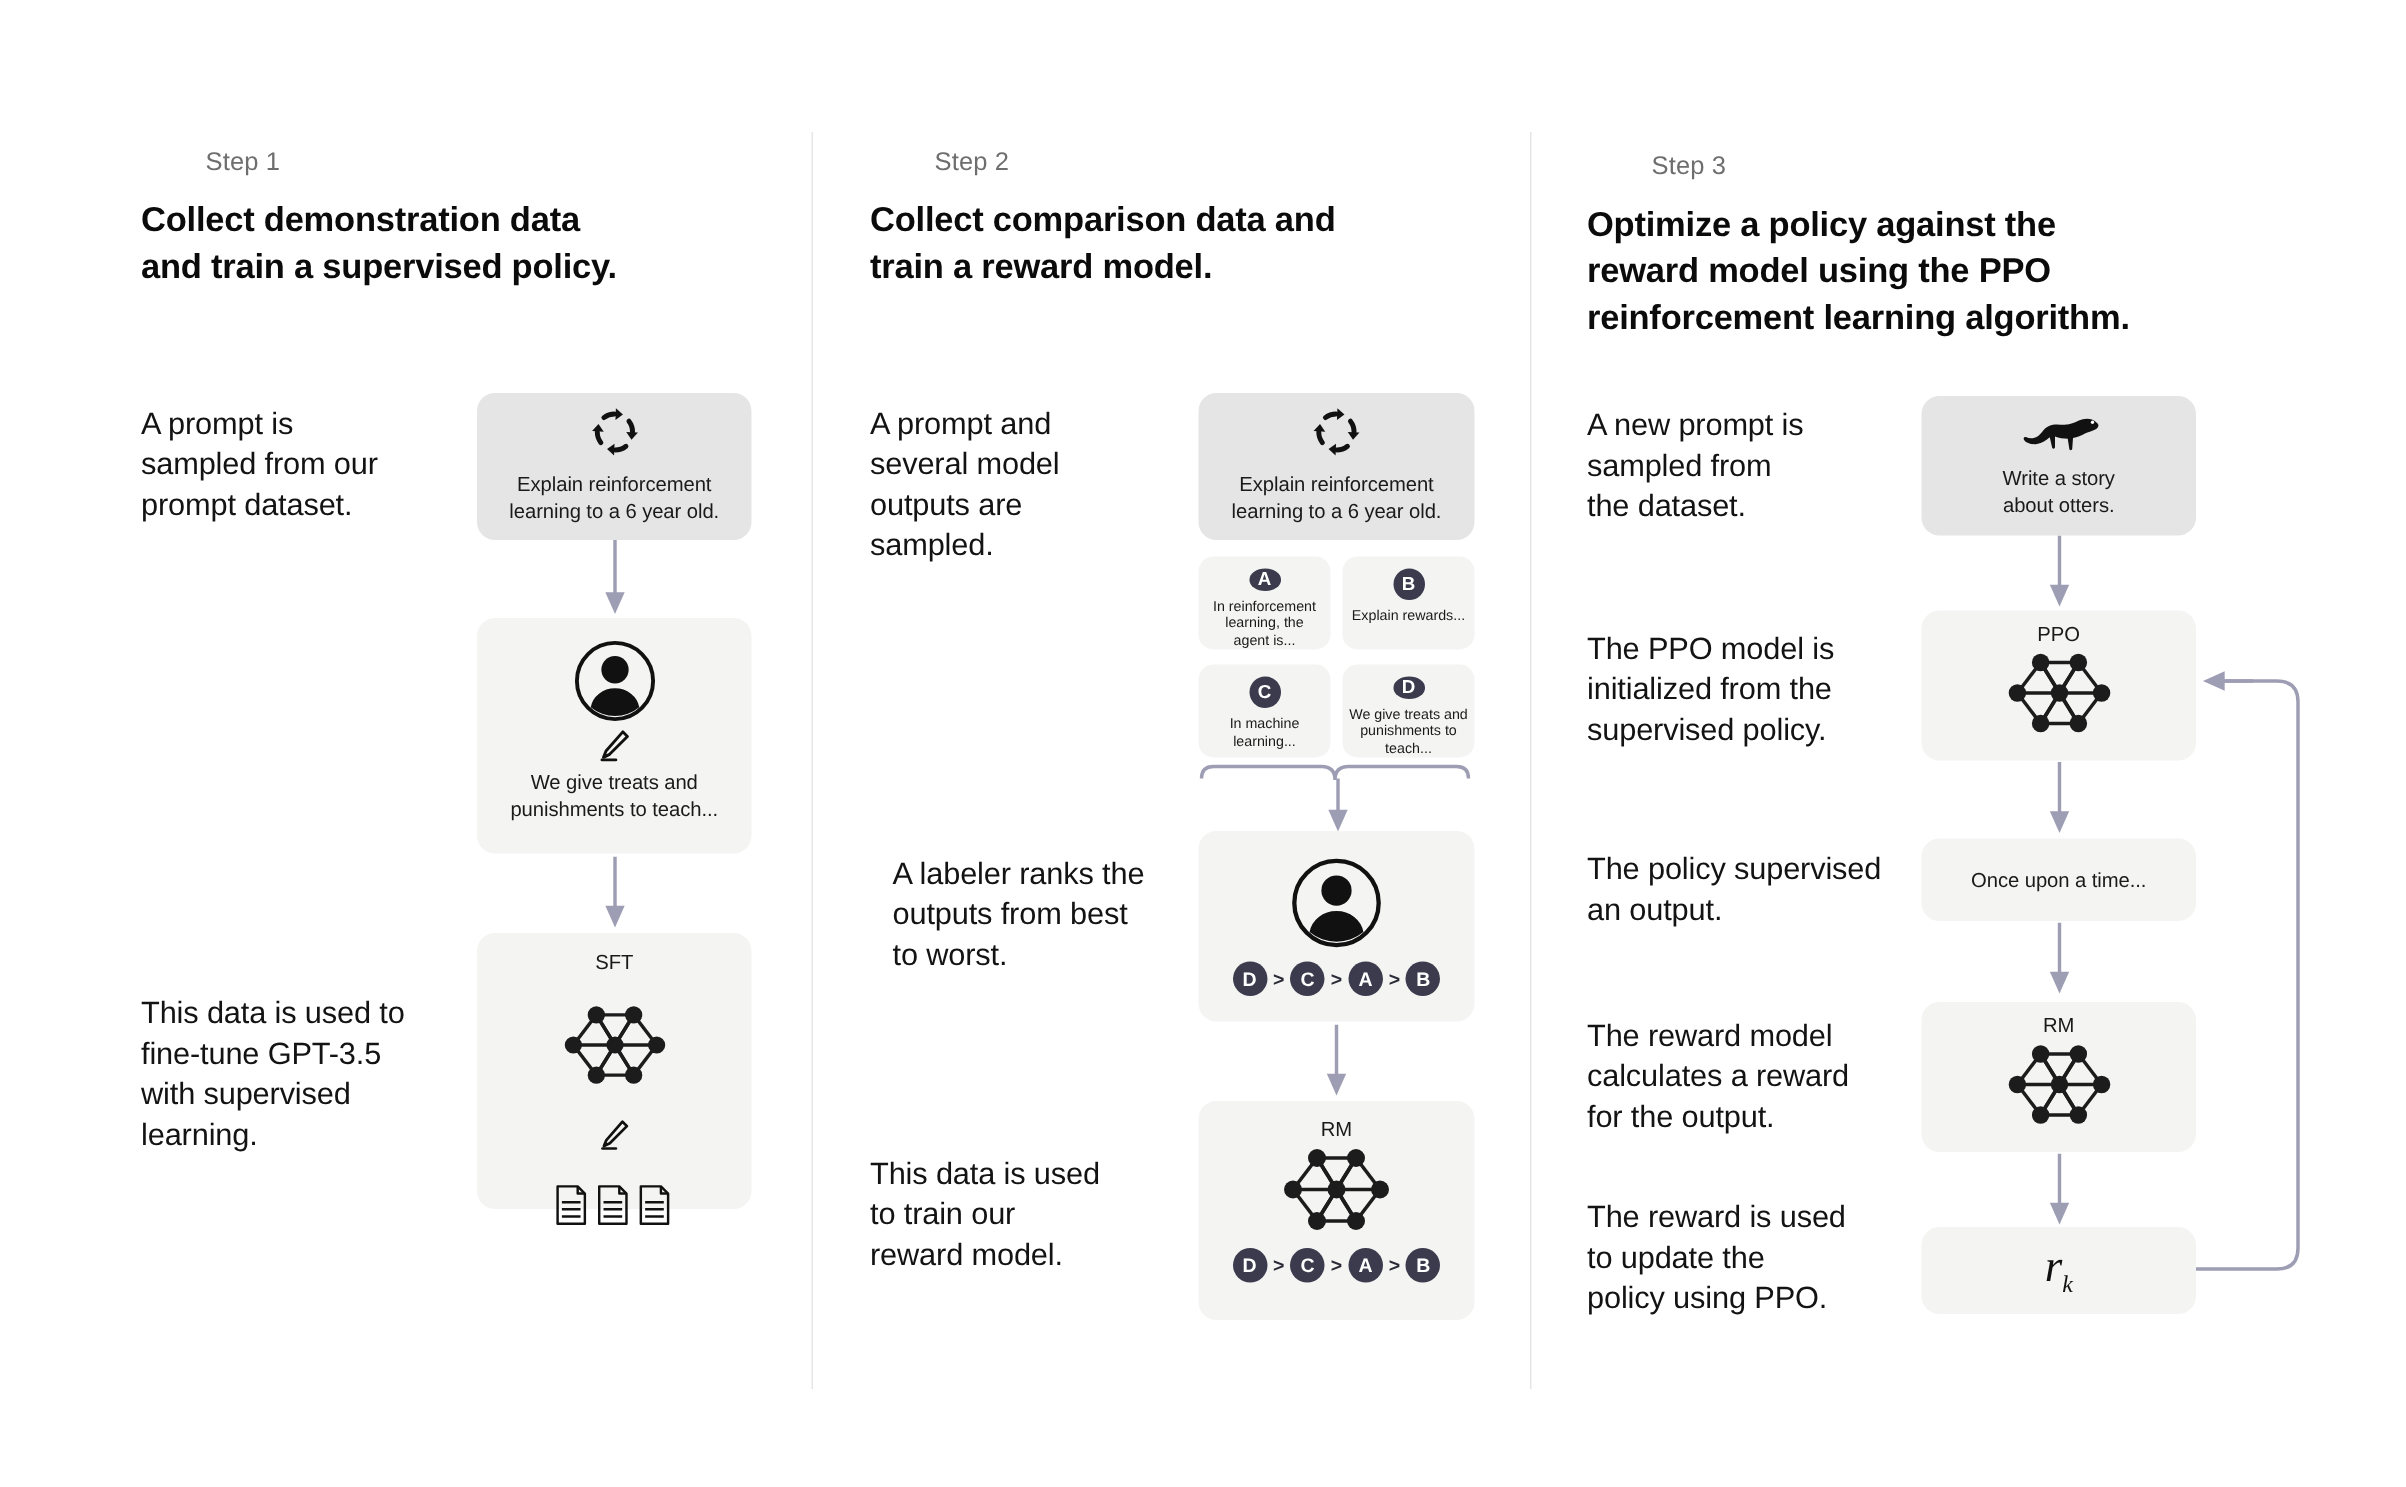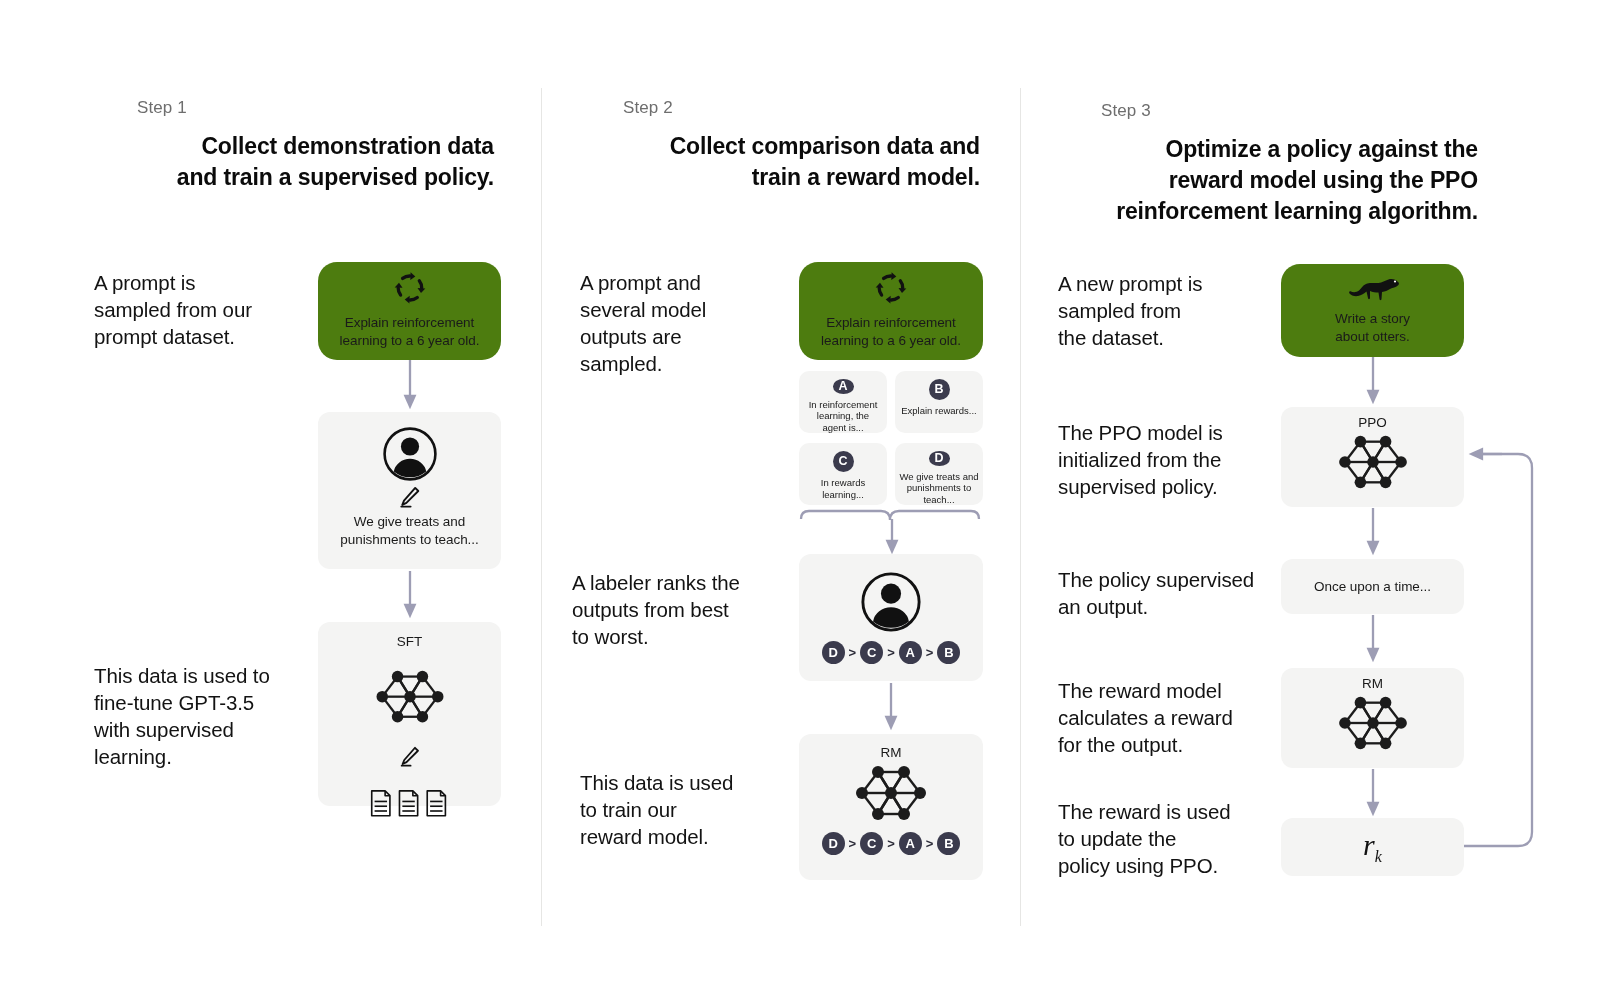--- a/index.html
+++ b/index.html
@@ -26,39 +26,38 @@
     white-space:nowrap;
     margin-left:43px;
   }
   .step-title{
     position:absolute;
     font-size:23px;
     font-weight:bold;
     line-height:31px;
     color:#0b0b0b;
     letter-spacing:-.15px;
-    text-align:right;
   }
 
   
   .desc{
     position:absolute;
     font-size:20.5px;
     line-height:27px;
     color:#131313;
     letter-spacing:-.1px;
   }
 
   
   .box{
     position:absolute;
     border-radius:12px;
     box-sizing:border-box;
   }
-  .box.green{background:#4d7c0f;border-radius:19px;}
+  .box.green{background:#e5e5e5;}
   .box.gray{background:#f4f4f3;}
 
   .box-text{
     font-size:13.5px;
     line-height:18px;
     text-align:center;
     color:#1a1a1a;
     letter-spacing:-.05px;
   }
 
@@ -248,21 +247,21 @@
   </div>
 
   <div class="step-label" style="left:580px;top:98px;">Step 2</div>
   <div class="step-title" style="left:580px;top:131px;width:400px;white-space:pre-line;">Collect comparison data and
 train a reward model.</div>
 
   <div class="desc" style="left:580px;top:269px;white-space:pre-line;">A prompt and
 several model
 outputs are
 sampled.</div>
-  <div class="desc" style="left:572px;top:569px;white-space:pre-line;">A labeler ranks the
+  <div class="desc" style="left:595px;top:569px;white-space:pre-line;">A labeler ranks the
 outputs from best
 to worst.</div>
   <div class="desc" style="left:580px;top:769px;white-space:pre-line;">This data is used
 to train our
 reward model.</div>
 
   <div class="box green" style="left:799px;top:262px;width:184px;height:98px;">
     <div class="center-col">
       <svg width="34" height="34" viewBox="0 0 34 34" style="margin-top:-2px;">
         <g fill="none" stroke="#111" stroke-width="3.3" stroke-linecap="round">
@@ -286,21 +285,21 @@
     <div class="opt-text" style="white-space:pre-line;">In reinforcement
 learning, the
 agent is...</div>
   </div>
   <div class="opt-card" style="left:895px;top:371px;width:88px;height:62px;">
     <div class="opt-badge">B</div>
     <div class="opt-text" style="white-space:pre-line;">Explain rewards...</div>
   </div>
   <div class="opt-card" style="left:799px;top:443px;width:88px;height:62px;">
     <div class="opt-badge">C</div>
-    <div class="opt-text" style="white-space:pre-line;">In rewards
+    <div class="opt-text" style="white-space:pre-line;">In machine
 learning...</div>
   </div>
   <div class="opt-card" style="left:895px;top:443px;width:88px;height:62px;">
     <div class="opt-badge">D</div>
     <div class="opt-text" style="white-space:pre-line;">We give treats and
 punishments to
 teach...</div>
   </div>
 
   <svg class="arrow" style="left:799px;top:509px;" width="186" height="50">

